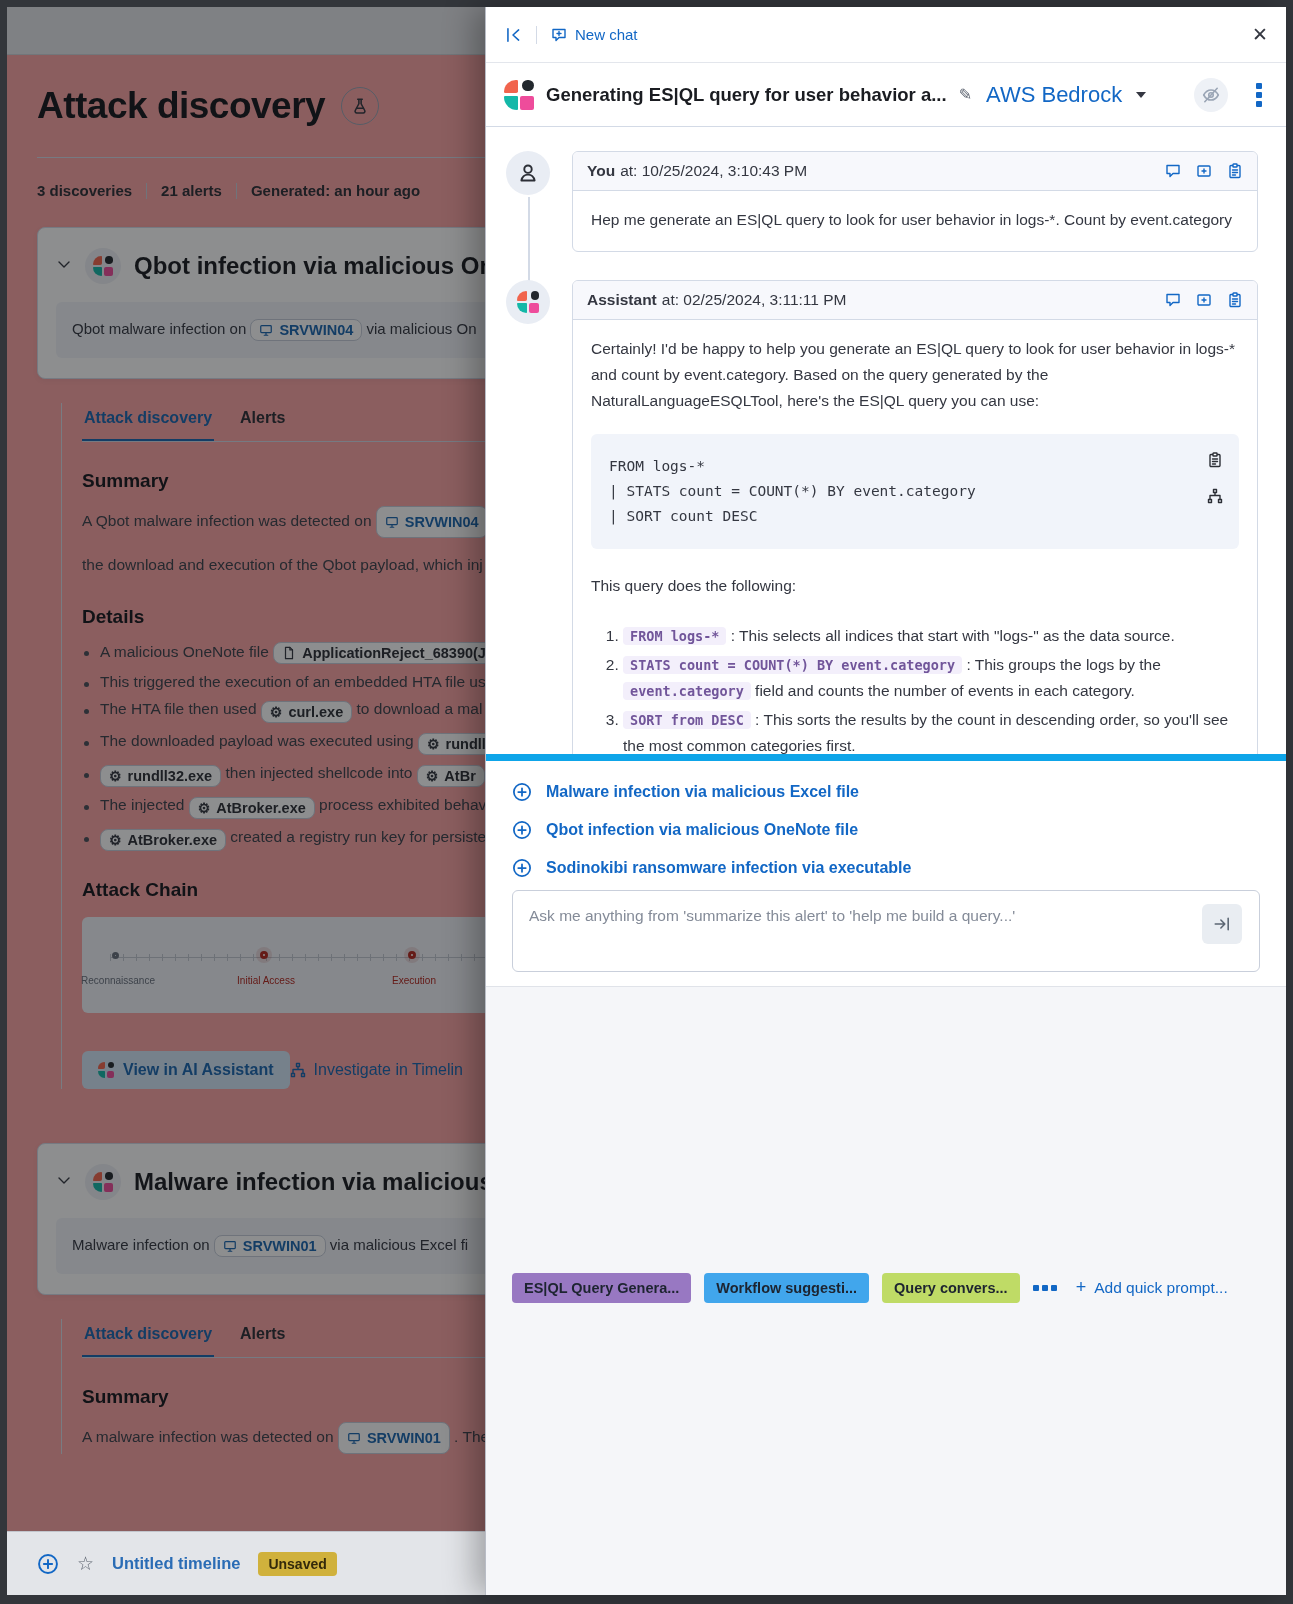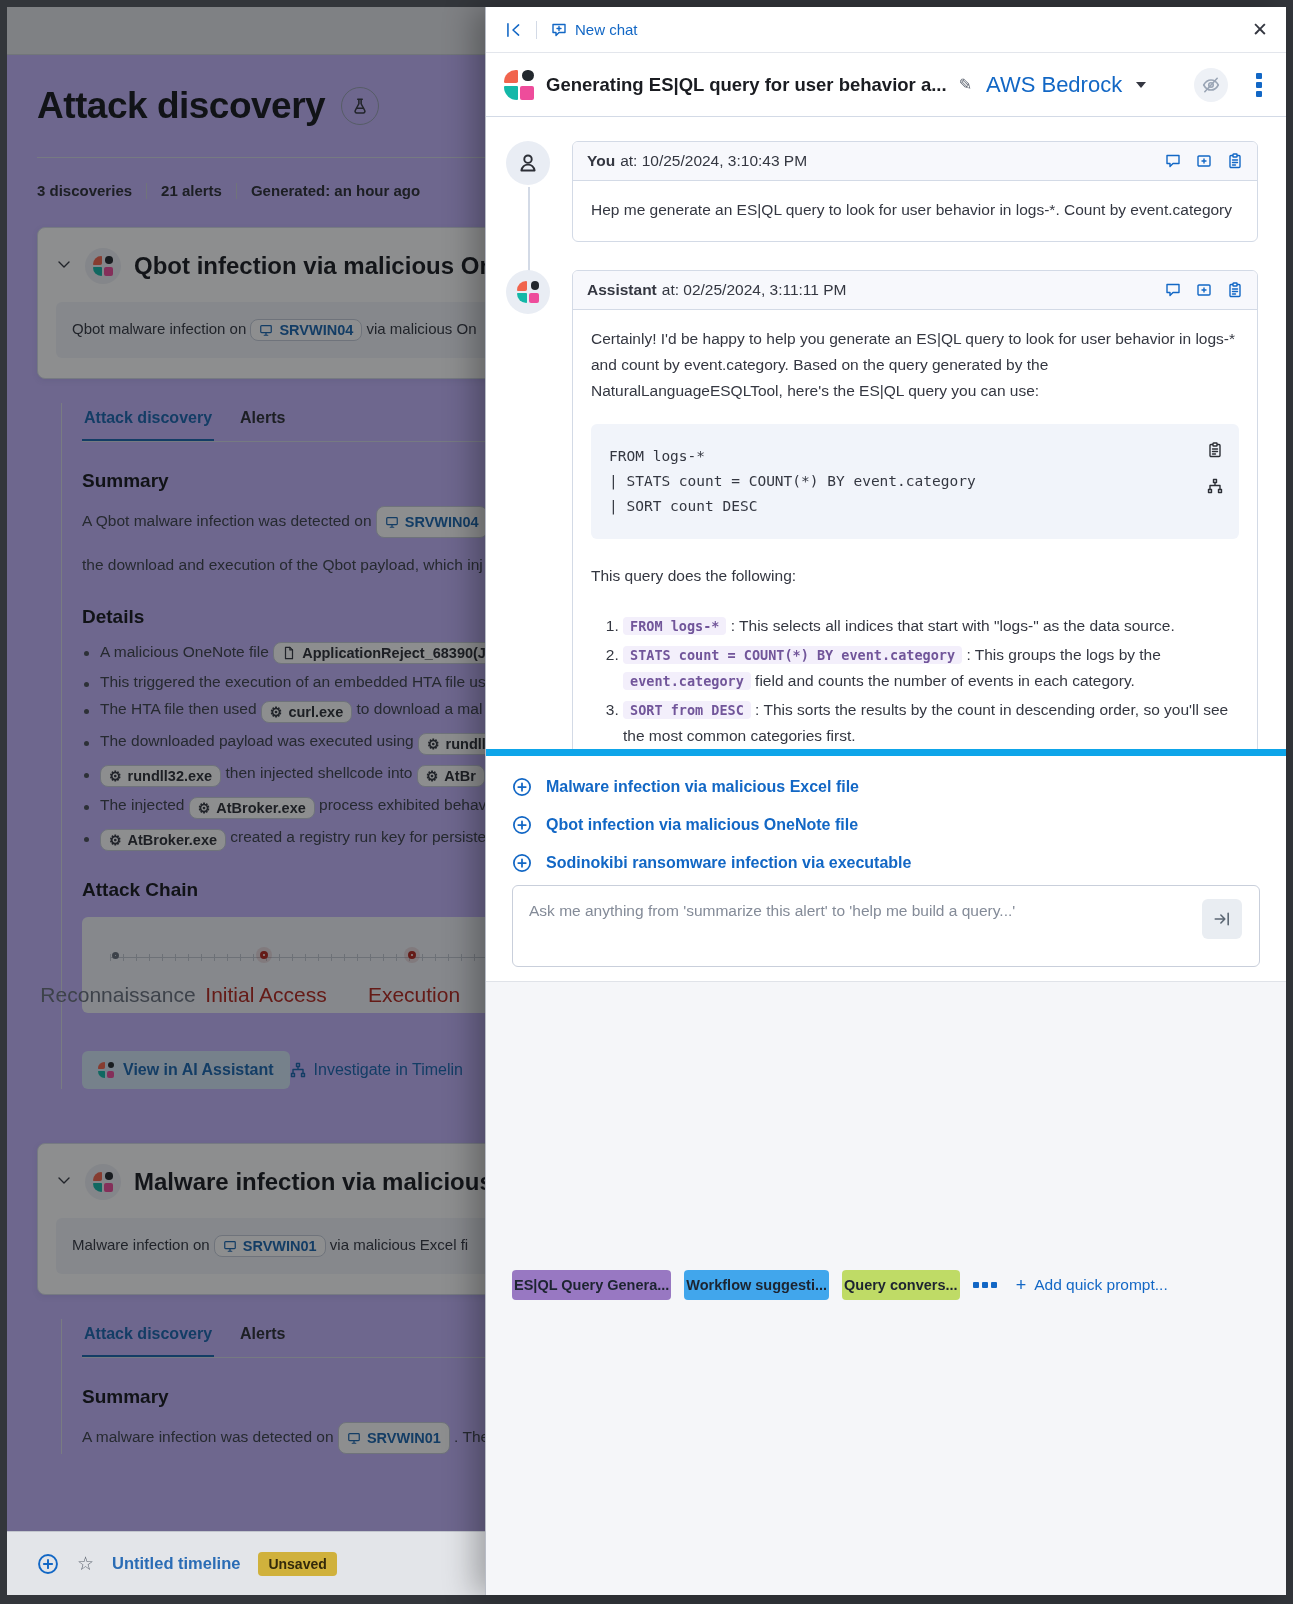--- a/index.html
+++ b/index.html
@@ -1,20 +1,20 @@
 <!DOCTYPE html>
 <html><head>
 <meta charset="utf-8">
 <style>
   *{margin:0;padding:0;box-sizing:border-box}
   html,body{width:1293px;height:1604px;overflow:hidden}
   body{font-family:"Liberation Sans",sans-serif;background:#33363b;position:relative;color:#343741}
   svg{display:block}
   
-  .leftpane{position:absolute;left:7px;top:7px;width:478px;height:1588px;background:#c4b5fd;overflow:hidden}
+  .leftpane{position:absolute;left:7px;top:7px;width:478px;height:1588px;background:#fca5a5;overflow:hidden}
   .lp-header{height:48px;background:#e4e6ea;border-bottom:1px solid #cdd1d8}
   .lp-content{padding:30px 0 0 30px;width:540px}
   .pg-title{display:flex;align-items:center;gap:16px;font-size:37px;font-weight:bold;color:#16181d;letter-spacing:-.5px}
   .beaker-circ{width:38px;height:38px;border-radius:50%;border:1px solid #98a2b3;display:flex;align-items:center;justify-content:center;color:#343741;flex:none}
   .lp-divider{border-top:1px solid #d3dae6;margin:30px 0 0;width:520px}
   .stats{display:flex;align-items:center;gap:14px;margin-top:24px;font-size:15px;font-weight:bold;color:#2c2f36}
   .stats .vsep{width:1px;height:16px;background:#c9cfda}
   .adcard{margin-top:28px;width:520px;background:#fff;border:1px solid #d3dae6;border-radius:8px;padding:20px 18px;box-shadow:0 2px 6px rgba(50,60,80,.08)}
   .adcard-head{display:flex;align-items:center;gap:13px}
   .chev{color:#343741}
@@ -40,36 +40,36 @@
   .para{margin-top:14px;font-size:15.5px;line-height:26px;color:#3d424c;white-space:nowrap}
   ul.details{list-style:none;margin-top:14px}
   ul.details li{white-space:nowrap;font-size:15.5px;color:#3d424c;margin:9px 0;padding-left:18px;position:relative}
   ul.details li::before{content:"";position:absolute;left:2px;top:9px;width:5px;height:5px;border-radius:50%;background:#4a4f59}
   .chainbox{margin-top:16px;width:520px;background:#f1f4fa;border-radius:6px;height:96px;position:relative}
   .chainline{position:absolute;left:28px;right:0;top:40px;height:1px;background:#c3c8d2}
   .chainticks{position:absolute;left:28px;right:0;top:37px;height:7px;background:repeating-linear-gradient(90deg,#c3c8d2 0 1px,transparent 1px 13px)}
   .cdot{position:absolute;top:34px;border-radius:50%}
   .cdot.gray{width:7px;height:7px;border:3px solid #69707d;background:#f1f4fa;top:35px}
   .cdot.red{width:8px;height:8px;border:3px solid #b3261e;background:#fff;box-shadow:0 0 0 4px rgba(179,38,30,.13)}
-  .clabel{position:absolute;top:66px;transform:translateX(-50%);font-size:21px;color:#69707d;white-space:nowrap}
+  .clabel{position:absolute;top:58px;transform:translateX(-50%);font-size:10px;color:#69707d;white-space:nowrap}
   .clabel.red{color:#b3261e}
   .actions{display:flex;align-items:center;margin-top:38px;white-space:nowrap}
   .btn-ai{display:inline-flex;align-items:center;gap:9px;background:#d4e6f7;color:#1a66b0;font-weight:bold;font-size:16px;border-radius:6px;padding:10px 16px}
   .btn-ai .ai-logo{width:16px;height:16px;gap:1.5px}
   .link-invest{display:inline-flex;align-items:center;gap:8px;color:#1a66b0;font-size:16px}
   .gap-card{margin-top:54px}
   
   .dim{position:absolute;left:7px;top:7px;width:478px;height:1588px;background:rgba(12,14,18,.47);z-index:5}
   .timelinebar{position:absolute;left:7px;bottom:9px;width:478px;height:64px;background:#e3e5e9;border-top:1px solid #c2c6cd;z-index:7;display:flex;align-items:center;gap:18px;padding:0 0 0 30px}
   .timelinebar .title{color:#2a6cb5;font-size:16.5px;font-weight:bold}
   .unsaved{background:#d0b13c;color:#33290a;font-size:14px;font-weight:bold;border-radius:4px;padding:4px 10px}
   .star{color:#5d6470;font-size:19px;line-height:1}
   
   .flyout{position:absolute;left:485px;top:7px;width:801px;height:1588px;background:#fff;z-index:10;border-left:1px solid #b9bdc6;box-shadow:-10px 0 30px rgba(0,0,0,.3);display:flex;flex-direction:column}
-  .fly-top{height:46px;flex:none;display:flex;align-items:center;gap:14px;padding:0 18px;border-bottom:1px solid #e3e6ec}
+  .fly-top{height:56px;flex:none;display:flex;align-items:center;gap:14px;padding:0 18px;border-bottom:1px solid #e3e6ec}
   .blue{color:#1267c5}
   .vsep18{width:1px;height:18px;background:#d3dae6}
   .newchat{display:inline-flex;align-items:center;gap:8px;color:#1267c5;font-size:15px}
   .xclose{margin-left:auto;color:#343741;font-size:19px;line-height:1}
   .fly-title{height:64px;flex:none;display:flex;align-items:center;gap:12px;padding:0 18px;border-bottom:1px solid #d3dae6}
   .fly-title .ai-logo{width:30px;height:30px;gap:2.5px}
   .conv-title{font-size:18.5px;font-weight:bold;color:#1a1c21;white-space:nowrap}
   .pencil{color:#5d6470;font-size:16px}
   .connector{display:inline-flex;align-items:flex-end;gap:7px;color:#1267c5;font-size:22px;margin-left:2px}
   .caret{width:0;height:0;border-left:5px solid transparent;border-right:5px solid transparent;border-top:6px solid #343741;margin-left:2px}
@@ -93,21 +93,21 @@
   .ic{font-family:"DejaVu Sans Mono",monospace;font-size:13.5px;font-weight:bold;color:#71559a;background:#f3effb;border-radius:4px;padding:1px 7px;white-space:nowrap}
   ol.numlist{margin:24px 0 0;padding-left:32px}
   ol.numlist li{margin-bottom:3px}
   .suggest{flex:none;height:126px;border-top:7px solid #0ea5e9;padding:12px 0 0 26px}
   .srow{display:flex;align-items:center;gap:14px;height:38px;color:#1267c5;font-weight:bold;font-size:16px}
   .inputwrap{flex:none;height:106px;padding:10px 26px 0;position:relative}
   .prompt{width:100%;height:82px;border:1px solid #c9cfdb;border-radius:6px;padding:16px;font-size:15.5px;color:#343741;font-family:"Liberation Sans",sans-serif;resize:none;background:#fff}
   .prompt::placeholder{color:#848b98}
   .sendbtn{position:absolute;right:44px;top:24px;width:40px;height:40px;border-radius:6px;background:#e9edf2;display:flex;align-items:center;justify-content:center;color:#5b6673}
   .fly-footer{flex:1;background:#f5f6f9;border-top:1px solid #e0e3e9;display:flex;align-items:center;gap:13px;padding:0 26px 6px}
-  .chip{border-radius:4px;padding:7px 2px;font-weight:bold;font-size:14.5px;color:#1d2430;white-space:nowrap}
+  .chip{border-radius:4px;padding:7px 12px;font-weight:bold;font-size:14.5px;color:#1d2430;white-space:nowrap}
   .addquick{display:inline-flex;align-items:center;gap:8px;color:#1267c5;font-size:15.5px;white-space:nowrap;margin-left:6px}
   .addquick .plus{font-size:18px}
 </style>
 </head>
 <body>
 
 <div class="leftpane">
   <div class="lp-header"></div>
   <div class="lp-content">
     <div class="pg-title">

